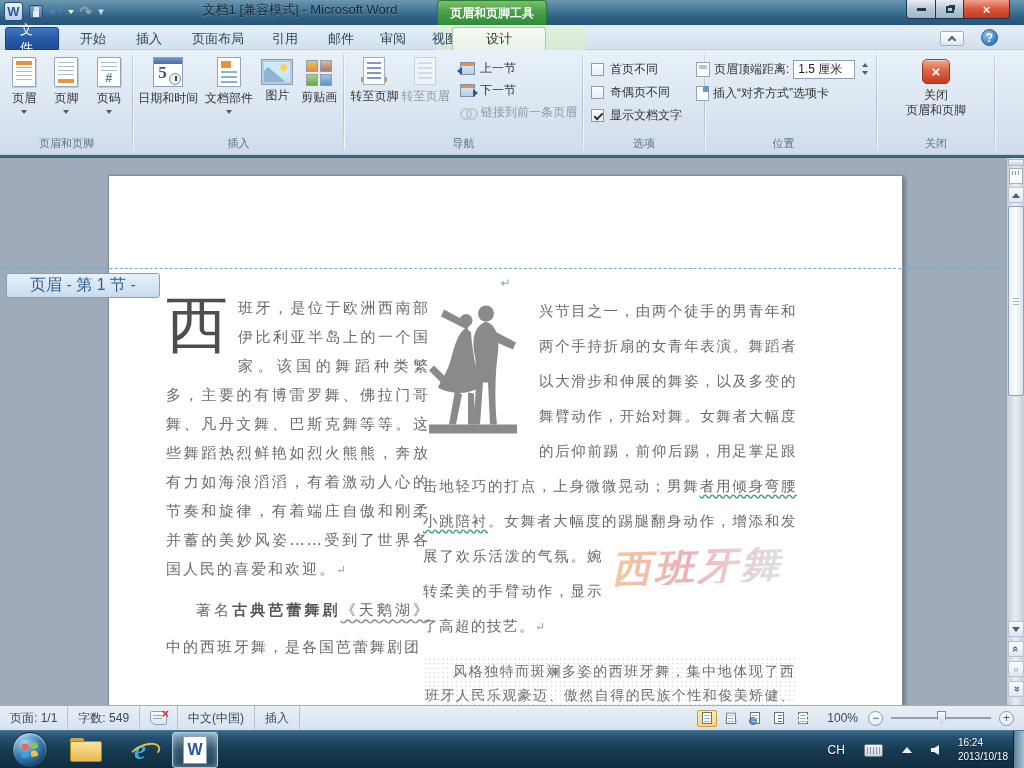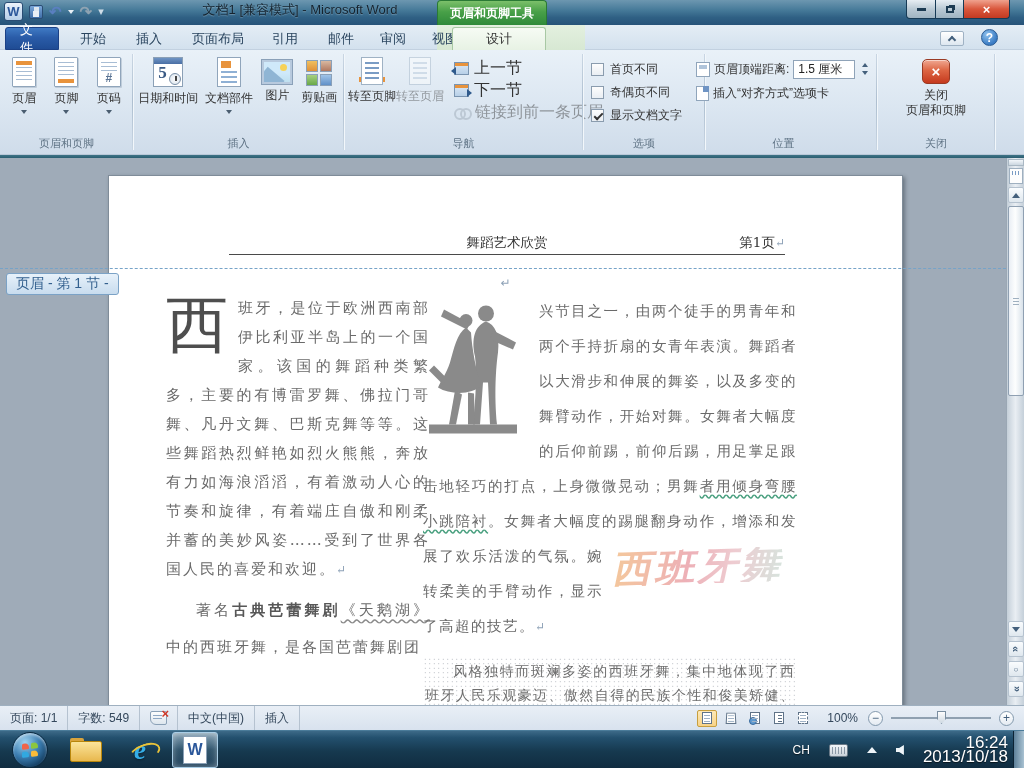--- a/index.html
+++ b/index.html
@@ -80,21 +80,21 @@
 .clip i:nth-child(1){background:linear-gradient(#f0c060,#e09038)}
 .clip i:nth-child(2){background:linear-gradient(#d8b8a0,#b07860)}
 .clip i:nth-child(3){background:linear-gradient(#a8d080,#68a848)}
 .clip i:nth-child(4){background:linear-gradient(#a0c4e8,#6090c8)}
 .gpage{width:22px;height:28px;background:#fff;border:1px solid #9fb2c4;position:relative}
 .gpage::after{content:"";position:absolute;left:3px;right:3px;top:4px;bottom:4px;
  background:repeating-linear-gradient(180deg,#b9c9da 0 2px,transparent 2px 5px)}
 .gpage.ftr::before{content:"";position:absolute;left:-3px;right:-3px;bottom:2px;height:5px;border:2px solid #e8933c;border-top:none;border-bottom:none}
 .gpage.ftr::after{background:repeating-linear-gradient(180deg,#7a9cc4 0 2px,transparent 2px 5px)}
 
-.smallrow{display:flex;align-items:center;gap:5px;height:22px;padding:0 6px;font-size:16px;color:#333;white-space:nowrap}
+.smallrow{display:flex;align-items:center;gap:5px;height:22px;padding:0 6px;font-size:12px;color:#333;white-space:nowrap}
 .smallrow.disabled{opacity:.45}
 .secico{width:15px;height:13px;background:linear-gradient(#dce9f6,#b8d0e8);border:1px solid #7a94b0;position:relative}
 .secico::before{content:"";position:absolute;left:0;right:0;top:0;height:3px;background:#e8933c}
 .secico.up::after{content:"";position:absolute;left:-4px;top:4px;border-top:4px solid transparent;border-bottom:4px solid transparent;border-right:5px solid #2f5a8c}
 .secico.down::after{content:"";position:absolute;right:-4px;top:4px;border-top:4px solid transparent;border-bottom:4px solid transparent;border-left:5px solid #2f5a8c}
 .linkico{width:16px;height:12px;position:relative}
 .linkico::before,.linkico::after{content:"";position:absolute;top:2px;width:8px;height:8px;border:2px solid #9aa7b4;border-radius:50%}
 .linkico::before{left:0}.linkico::after{left:6px}
 
 .cbrow{display:flex;align-items:center;gap:6px;height:23px;padding-left:8px;font-size:12px;color:#333;white-space:nowrap}
@@ -118,21 +118,21 @@
  background:linear-gradient(#f0a892,#dd6644 45%,#c53a1e);display:flex;align-items:center;justify-content:center;
  color:#fff;font-weight:bold;font-size:15px;box-shadow:inset 0 1px 0 rgba(255,255,255,.5)}
 .closelbl{font-size:12px;color:#333;text-align:center;line-height:15px;margin-top:4px}
 
 #ribbon-edge{position:absolute;left:0;top:155px;width:1024px;height:3px;background:linear-gradient(#3f7487,#2a5d70)}
 
 
 #docarea{position:absolute;left:0;top:158px;width:1024px;height:547px;background:#9fabb8;overflow:hidden}
 #page{position:absolute;left:108px;top:17px;width:795px;height:531px;background:#fff;border:1px solid #7f8c99;box-shadow:2px 2px 4px rgba(40,50,60,.45)}
 #hdr-dash{position:absolute;left:0;width:1006px;top:110px;border-top:1.5px dashed #76a3c8}
-#hdr-tag{position:absolute;left:6px;top:115px;padding:1px 9px;font-size:14px;color:#33608e;
+#hdr-tag{position:absolute;left:6px;top:115px;padding:1px 23px;font-size:16px;color:#33608e;
  background:linear-gradient(#e7f1fa,#c8dcee);border:1px solid #7ba2c6;border-radius:3px;white-space:nowrap}
 .docfont{font-family:"DejaVu Serif","Liberation Serif",serif;color:#6a6a6a}
 #hdr-line{position:absolute;left:120px;width:556px;top:58px;height:21px;border-bottom:1.2px solid #4a4a4a}
 #hdr-title{position:absolute;left:0;right:0;bottom:2px;text-align:center;font-size:13.5px;color:#333}
 #hdr-pg{position:absolute;right:0;bottom:2px;font-size:13.5px;color:#333}
 .mark{color:#8fa3b8;font-size:12px}
 #pilcrow-top{position:absolute;left:0;width:100%;top:100px;text-align:center}
 #leftcol{position:absolute;left:57px;top:118px;width:264px;font-size:15px;line-height:29px;letter-spacing:2px;text-align:justify}
 #dropcap{float:left;font-size:62px;line-height:56px;padding:3px 8px 0 0;color:#4e4e4e}
 #para2{margin-top:7px;line-height:37px;text-indent:2em}
@@ -209,21 +209,21 @@
  background:linear-gradient(180deg,rgba(255,255,255,.45),rgba(180,215,240,.18) 48%,rgba(90,140,180,.25));box-shadow:inset 0 0 6px rgba(255,255,255,.4)}
 .wordpage{width:24px;height:28px;background:#fff;border:1px solid #8aa0b6;display:flex;align-items:center;justify-content:center}
 .wordpage b{color:#2b579a;font-size:16px}
 #tray{position:absolute;right:16px;top:0;height:38px;display:flex;align-items:center;gap:19px;color:#fff}
 #tray .lang{font-size:12px;text-shadow:0 1px 1px rgba(0,0,0,.6)}
 .kbd{width:19px;height:13px;background:linear-gradient(#f2f5f8,#c9d2da);border:1px solid #6a7a88;border-radius:2px;position:relative}
 .kbd::after{content:"";position:absolute;left:2px;right:2px;top:2px;bottom:2px;background:repeating-linear-gradient(90deg,#8a98a6 0 1px,transparent 1px 3px)}
 .traytri{width:0;height:0;border-left:5px solid transparent;border-right:5px solid transparent;border-bottom:6px solid #eef4f8}
 .spk{width:8px;height:10px;background:#eef4f8;clip-path:polygon(0 30%,40% 30%,100% 0,100% 100%,40% 70%,0 70%);position:relative}
 .spk::after{content:"";position:absolute;right:-5px;top:0px;width:8px;height:8px;border:2px solid #eef4f8;border-left-color:transparent;border-top-color:transparent;border-bottom-color:transparent;border-radius:50%}
-#clock{text-align:right;font-size:17px;line-height:14px;text-shadow:0 1px 1px rgba(0,0,0,.6)}
+#clock{font-size:10px;line-height:14px;text-shadow:0 1px 1px rgba(0,0,0,.6)}
 #showdesk{position:absolute;right:0;top:0;width:11px;height:38px;background:linear-gradient(90deg,#5d8099,#a9c2d2);border-left:1px solid #0c2334}
 </style>
 </head>
 <body>
 
 <div id="titlebar">
   <div id="qat">
     <div class="wlogo">W</div>
     <div class="floppy"></div>
     <span class="qbtn undo">↶</span>
@@ -397,24 +397,20 @@
         <div>页眉和页脚</div>
       </div>
     </div>
     <div class="glabel">关闭</div>
   </div>
 </div>
 <div id="ribbon-edge"></div>
 
 <div id="docarea">
   <div id="page">
-    <div id="hdr-line">
-      <div id="hdr-title" class="docfont">舞蹈艺术欣赏</div>
-      <div id="hdr-pg" class="docfont"><span>第1页</span><span class="mark">↵</span></div>
-    </div>
     <div id="pilcrow-top"><span class="mark">↵</span></div>
 
     <div id="leftcol" class="docfont">
       <span id="dropcap">西</span><span>班牙，是位于欧洲西南部伊比利亚半岛上的一个国家。该国的舞蹈种类繁多，主要的有博雷罗舞、佛拉门哥舞、</span><span class="wavy-red">凡丹文舞</span><span>、巴斯克舞等等。这些舞蹈热烈鲜艳如烈火</span><span class="wavy-red">熊熊</span><span>，奔放有力如海浪滔滔，有着激动人心的节奏和旋律，有着端庄自傲和刚柔并蓄的美妙风姿……受到了世界各国人民的喜爱和欢迎。</span><span class="mark">↵</span>
       <div id="para2"><span>著名</span><span class="bold">古典芭蕾舞剧</span><span class="wavy-grey">《天鹅湖》</span><span>中的西班牙舞，是各国芭蕾舞剧团</span></div>
     </div>
 
     <div id="rightcol" class="docfont">
       <svg id="dancer" viewBox="0 0 100 135">
         <g fill="#8a8a8a">

